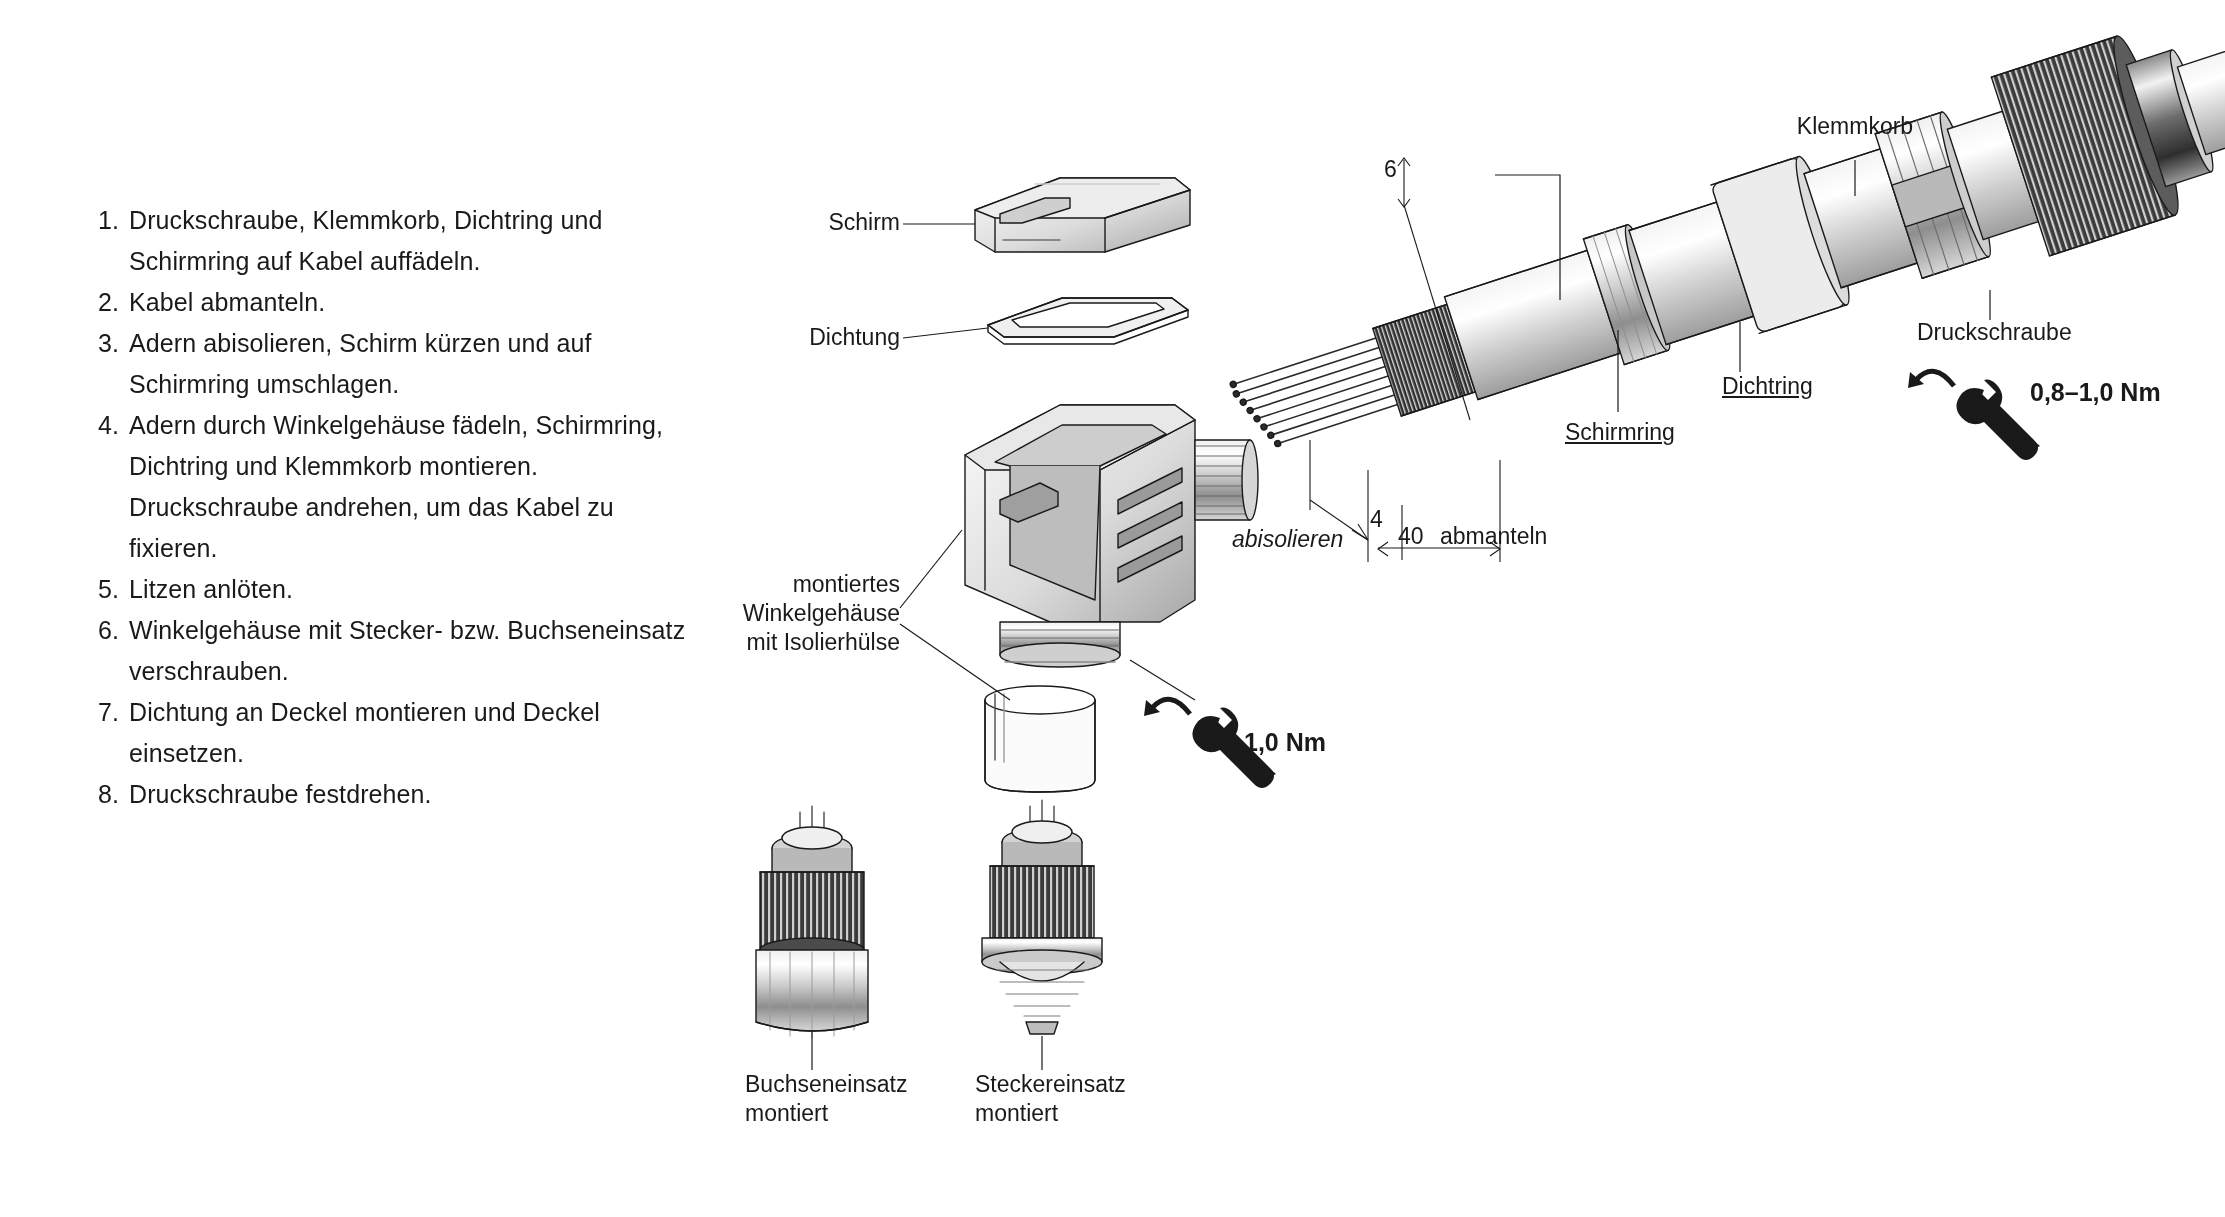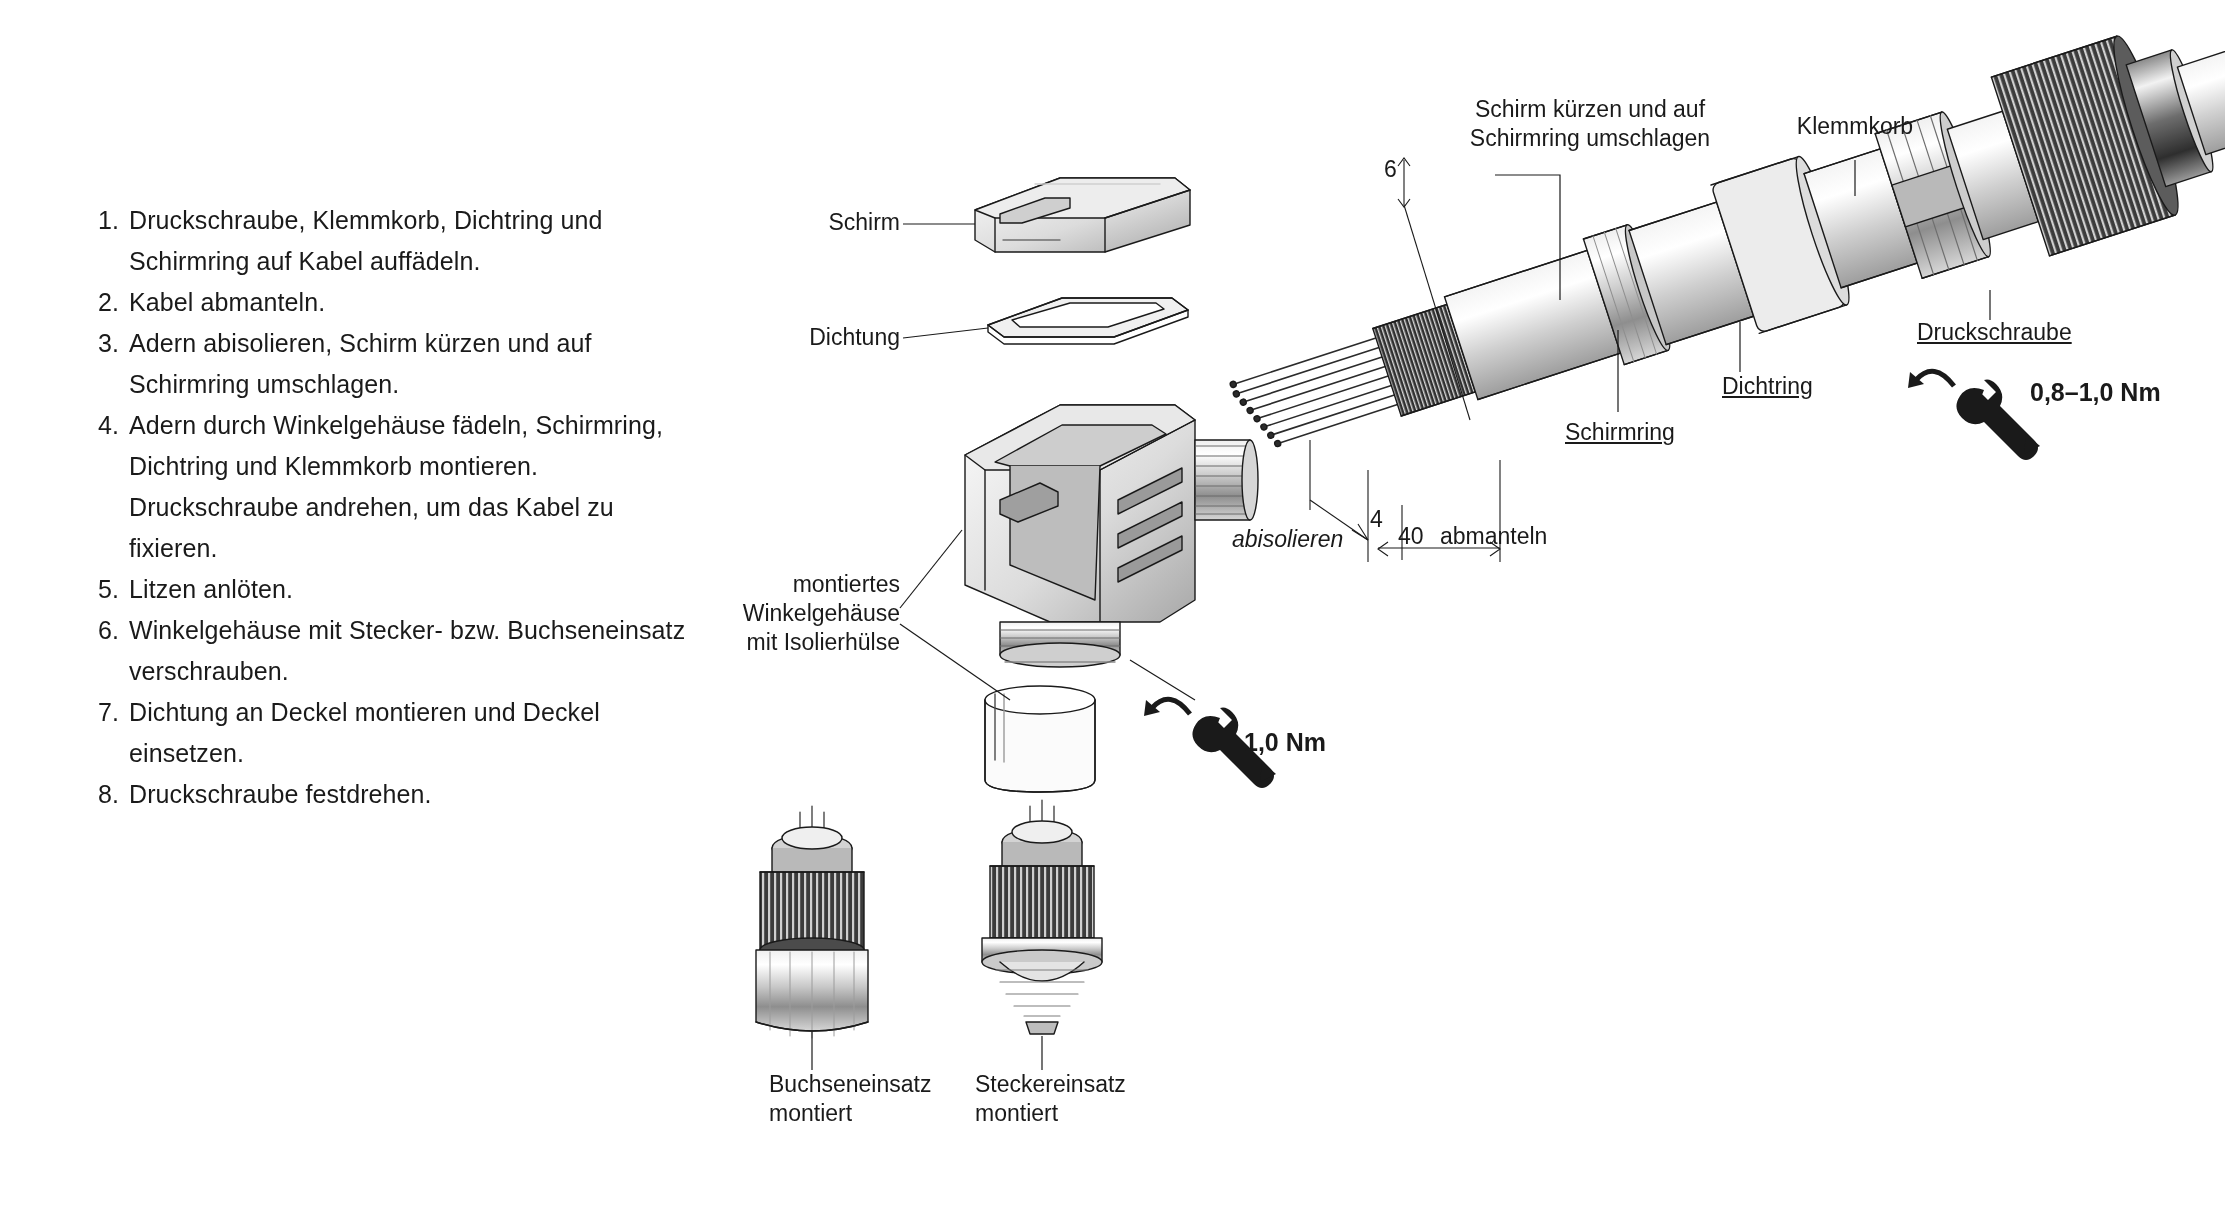--- a/index.html
+++ b/index.html
@@ -379,32 +379,30 @@
   </svg>
 
   <div class="lbl right" style="left:730px; top:208px; width:170px;">Schirm</div>
 
   <div class="lbl right" style="left:730px; top:323px; width:170px;">Dichtung</div>
 
   <div class="lbl right" style="left:690px; top:570px; width:210px;">montiertes
 Winkelgehäuse
 mit Isolierhülse</div>
 
-  <div class="lbl" style="left:745px; top:1070px; width:230px;margin-left:24px;">Buchseneinsatz
+  <div class="lbl" style="left:745px; top:1070px; width:230px;">Buchseneinsatz
 montiert</div>
 
   <div class="lbl" style="left:975px; top:1070px; width:230px;">Steckereinsatz
 montiert</div>
 
-  <div class="lbl center" style="left:1430px; top:95px; width:320px;">Schirm kürzen und auf
-Schirmring umschlagen</div>
 
   <div class="lbl center" style="left:1740px; top:112px; width:230px;">Klemmkorb</div>
 
-  <div class="lbl" style="left:1917px; top:318px; width:220px;text-decoration:underline;">Druckschraube</div>
+  <div class="lbl" style="left:1917px; top:318px; width:220px;">Druckschraube</div>
 
   <div class="lbl" style="left:1722px; top:372px; width:180px;text-decoration:underline;">Dichtring</div>
 
   <div class="lbl" style="left:1565px; top:418px; width:180px;text-decoration:underline;">Schirmring</div>
 
   <div class="lbl" style="left:1232px; top:525px; width:140px;font-style:italic;">abisolieren</div>
 
   <div class="lbl" style="left:1440px; top:522px; width:150px;">abmanteln</div>
 
   <div class="lbl" style="left:1384px; top:155px; width:40px;">6</div>

